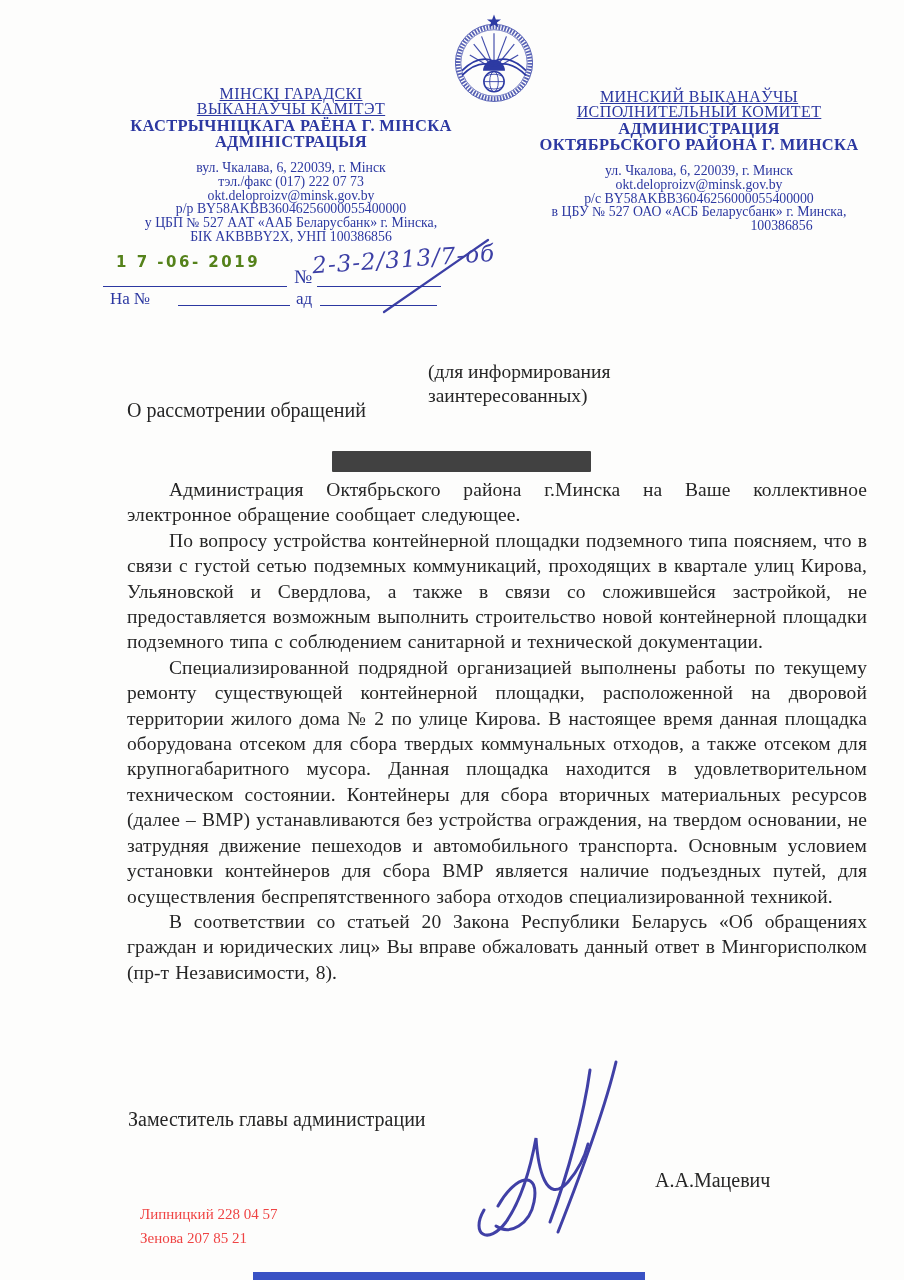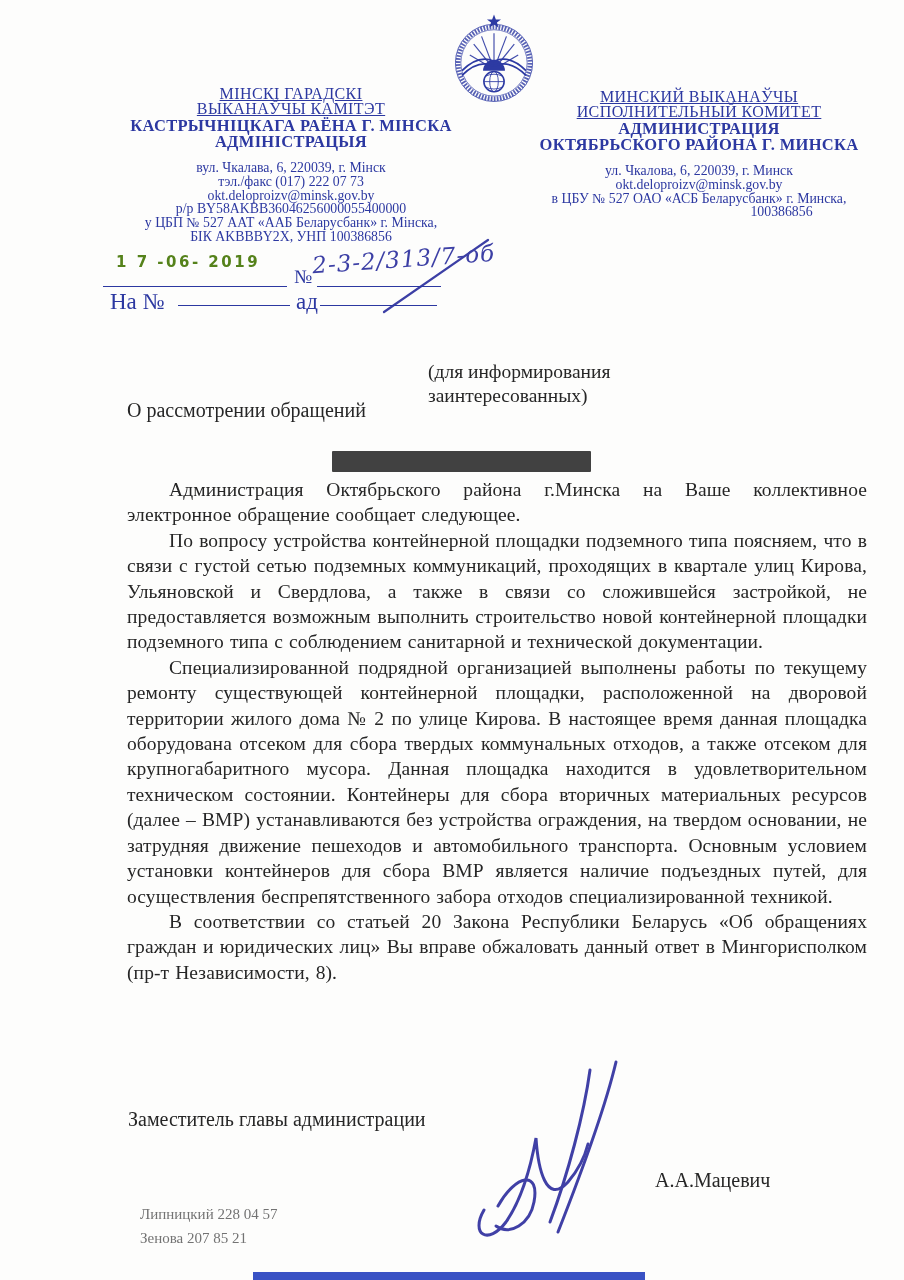--- a/index.html
+++ b/index.html
@@ -25,21 +25,21 @@
   .lh-addr .obscured{text-indent:165px;}
   
   .emblem{position:absolute;left:455px;top:13px;}
   
   .stamp-date{
     position:absolute;left:116px;top:253px;
     font-family:"DejaVu Sans", sans-serif;
     font-weight:bold;font-size:15px;letter-spacing:2.5px;
     color:#4d7c0f;opacity:.95;white-space:nowrap;
   }
-  .form-label{position:absolute;color:#2c38a1;font-size:23px;white-space:nowrap;}
+  .form-label{position:absolute;color:#2c38a1;font-size:17px;white-space:nowrap;}
   .no-label{left:294px;top:266px;font-size:19px;}
   .na-label{left:110px;top:289px;}
   .ad-label{left:296px;top:289px;}
   .form-line{position:absolute;border-bottom:1.5px solid #2c38a1;height:0;}
   .line1{left:103px;top:286px;width:184px;}
   .line2{left:317px;top:286px;width:124px;}
   .line3{left:178px;top:305px;width:112px;}
   .line4{left:320px;top:305px;width:117px;}
   .hand-number{
     position:absolute;left:312px;top:246px;
@@ -62,21 +62,21 @@
     text-align:justify;letter-spacing:.1px;word-spacing:1px;
   }
   .body-text p{margin:0;text-indent:42px;}
   
   .signoff-position{position:absolute;left:128px;top:1108px;font-size:20px;white-space:nowrap;}
   .signoff-name{position:absolute;left:655px;top:1169px;font-size:20px;white-space:nowrap;}
   .signature-svg{position:absolute;left:468px;top:1056px;z-index:5;}
   
   .footer-contacts{
     position:absolute;left:140px;top:1202px;
-    font-size:15px;line-height:24px;color:#737373;
+    font-size:15px;line-height:24px;color:#ef4444;
   }
   .bottom-strip{position:absolute;left:253px;top:1272px;width:392px;height:8px;background:#3952c4;}
 </style>
 </head>
 <body>
 
 <div class="page">
 
   <div class="emblem">
     <svg width="78" height="92" viewBox="0 0 100 116" xmlns="http://www.w3.org/2000/svg">
@@ -134,20 +134,21 @@
       <div>МИНСКИЙ ВЫКАНАЎЧЫ</div>
       <div>ИСПОЛНИТЕЛЬНЫЙ КОМИТЕТ</div>
     </div>
     <div class="lh-admin">
       <div>АДМИНИСТРАЦИЯ</div>
       <div>ОКТЯБРЬСКОГО  РАЙОНА Г. МИНСКА</div>
     </div>
     <div class="lh-addr">
       <div>ул. Чкалова, 6, 220039, г. Минск</div>
       <div>okt.deloproizv@minsk.gov.by</div>
+      <div>р/с BY58AKBB36046256000055400000</div>
       <div>в ЦБУ № 527 ОАО «АСБ Беларусбанк» г. Минска,</div>
       <div class="obscured">100386856</div>
     </div>
   </div>
 
   <div class="stamp-date">1 7 -06- 2019</div>
   <div class="form-label no-label">№</div>
   <div class="hand-number">2-3-2/313/7-об</div>
   <div class="hand-slash">
     <svg width="130" height="80" xmlns="http://www.w3.org/2000/svg">

